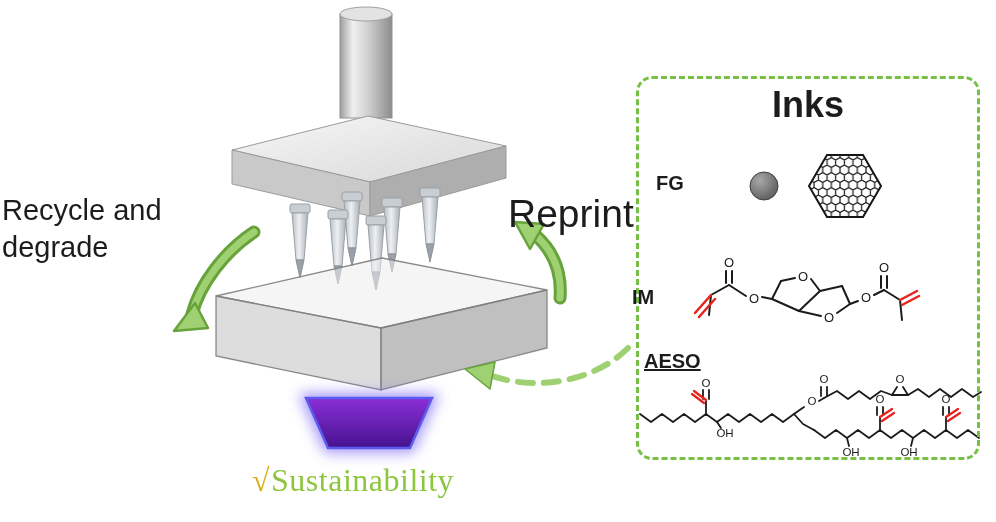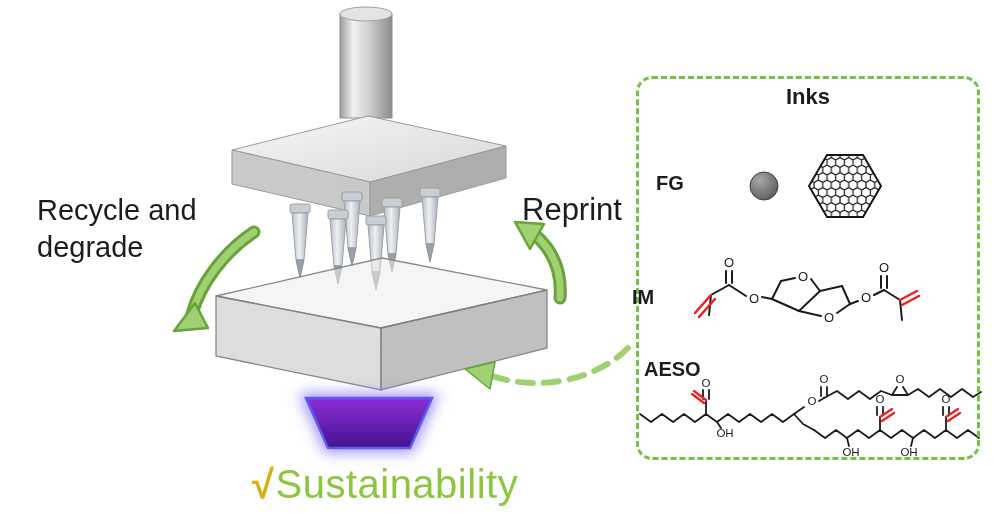--- a/index.html
+++ b/index.html
@@ -5,31 +5,31 @@
   * { margin:0; padding:0; box-sizing:border-box; }
   :root{
     --green_light:#9fd173; --green_dark:#67a33a; --red:#e8231d;
     --ink_border:#76c043; --check_yellow:#d9b013; --part_edge:#5b5bf0;
     --sustain_green:#8cc63f;
   }
   html,body{ background:#ffffff; font-family:"Liberation Sans",sans-serif; }
   .stage{ position:relative; width:996px; height:522px; background:#fff; overflow:hidden; }
   .art{ position:absolute; left:0; top:0; width:996px; height:522px; }
   .label{ position:absolute; color:#1c1c1c; }
-  .recycle-label{ left:2px; top:192px; font-size:29px; line-height:37px;margin-left:35px; }
-  .reprint-label{ left:522px; top:192px; font-size:31px;text-align:right; }
-  .sustain-label{ left:252px; top:462px; font-size:40px; color:var(--sustain_green); letter-spacing:0.5px; }
+  .recycle-label{ left:2px; top:192px; font-size:29px; line-height:37px; }
+  .reprint-label{ left:508px; top:192px; font-size:39px;text-align:right; }
+  .sustain-label{ left:252px; top:462px; font-size:32px; color:var(--sustain_green); letter-spacing:0.5px;font-family:Liberation Serif, serif; }
   .sustain-label .check{ color:var(--check_yellow); font-weight:bold; margin-right:1px; }
   .inks-panel{ position:absolute; left:636px; top:76px; width:344px; height:384px;
                border:3px dashed var(--ink_border); border-radius:16px; background:transparent; }
-  .inks-title{ left:636px; top:84px; width:344px; text-align:center; font-size:22px; font-weight:bold; }
+  .inks-title{ left:636px; top:84px; width:344px; text-align:center; font-size:36px; font-weight:bold; }
   .ink-label{ font-weight:bold; font-size:20px; }
   .fg-label{ left:656px; top:172px; }
   .im-label{ left:632px; top:286px; }
-  .aeso-label{ left:644px; top:358px; }
+  .aeso-label{ left:644px; top:350px;text-decoration:underline; }
   text{ font-family:"Liberation Sans",sans-serif; fill:#1b1b1b; }
   .bond{ stroke:#1b1b1b; stroke-width:2; stroke-linecap:round; fill:none; }
   .bond-thin{ stroke:#1b1b1b; stroke-width:1.8; stroke-linecap:round; stroke-linejoin:round; fill:none; }
   .redbond{ stroke:var(--red); stroke-width:2.5; stroke-linecap:round; fill:none; }
   .atom{ font-size:13px; text-anchor:middle; }
   .atom-sm{ font-size:11.5px; text-anchor:middle; }
 </style>
 </head>
 <body>
 

